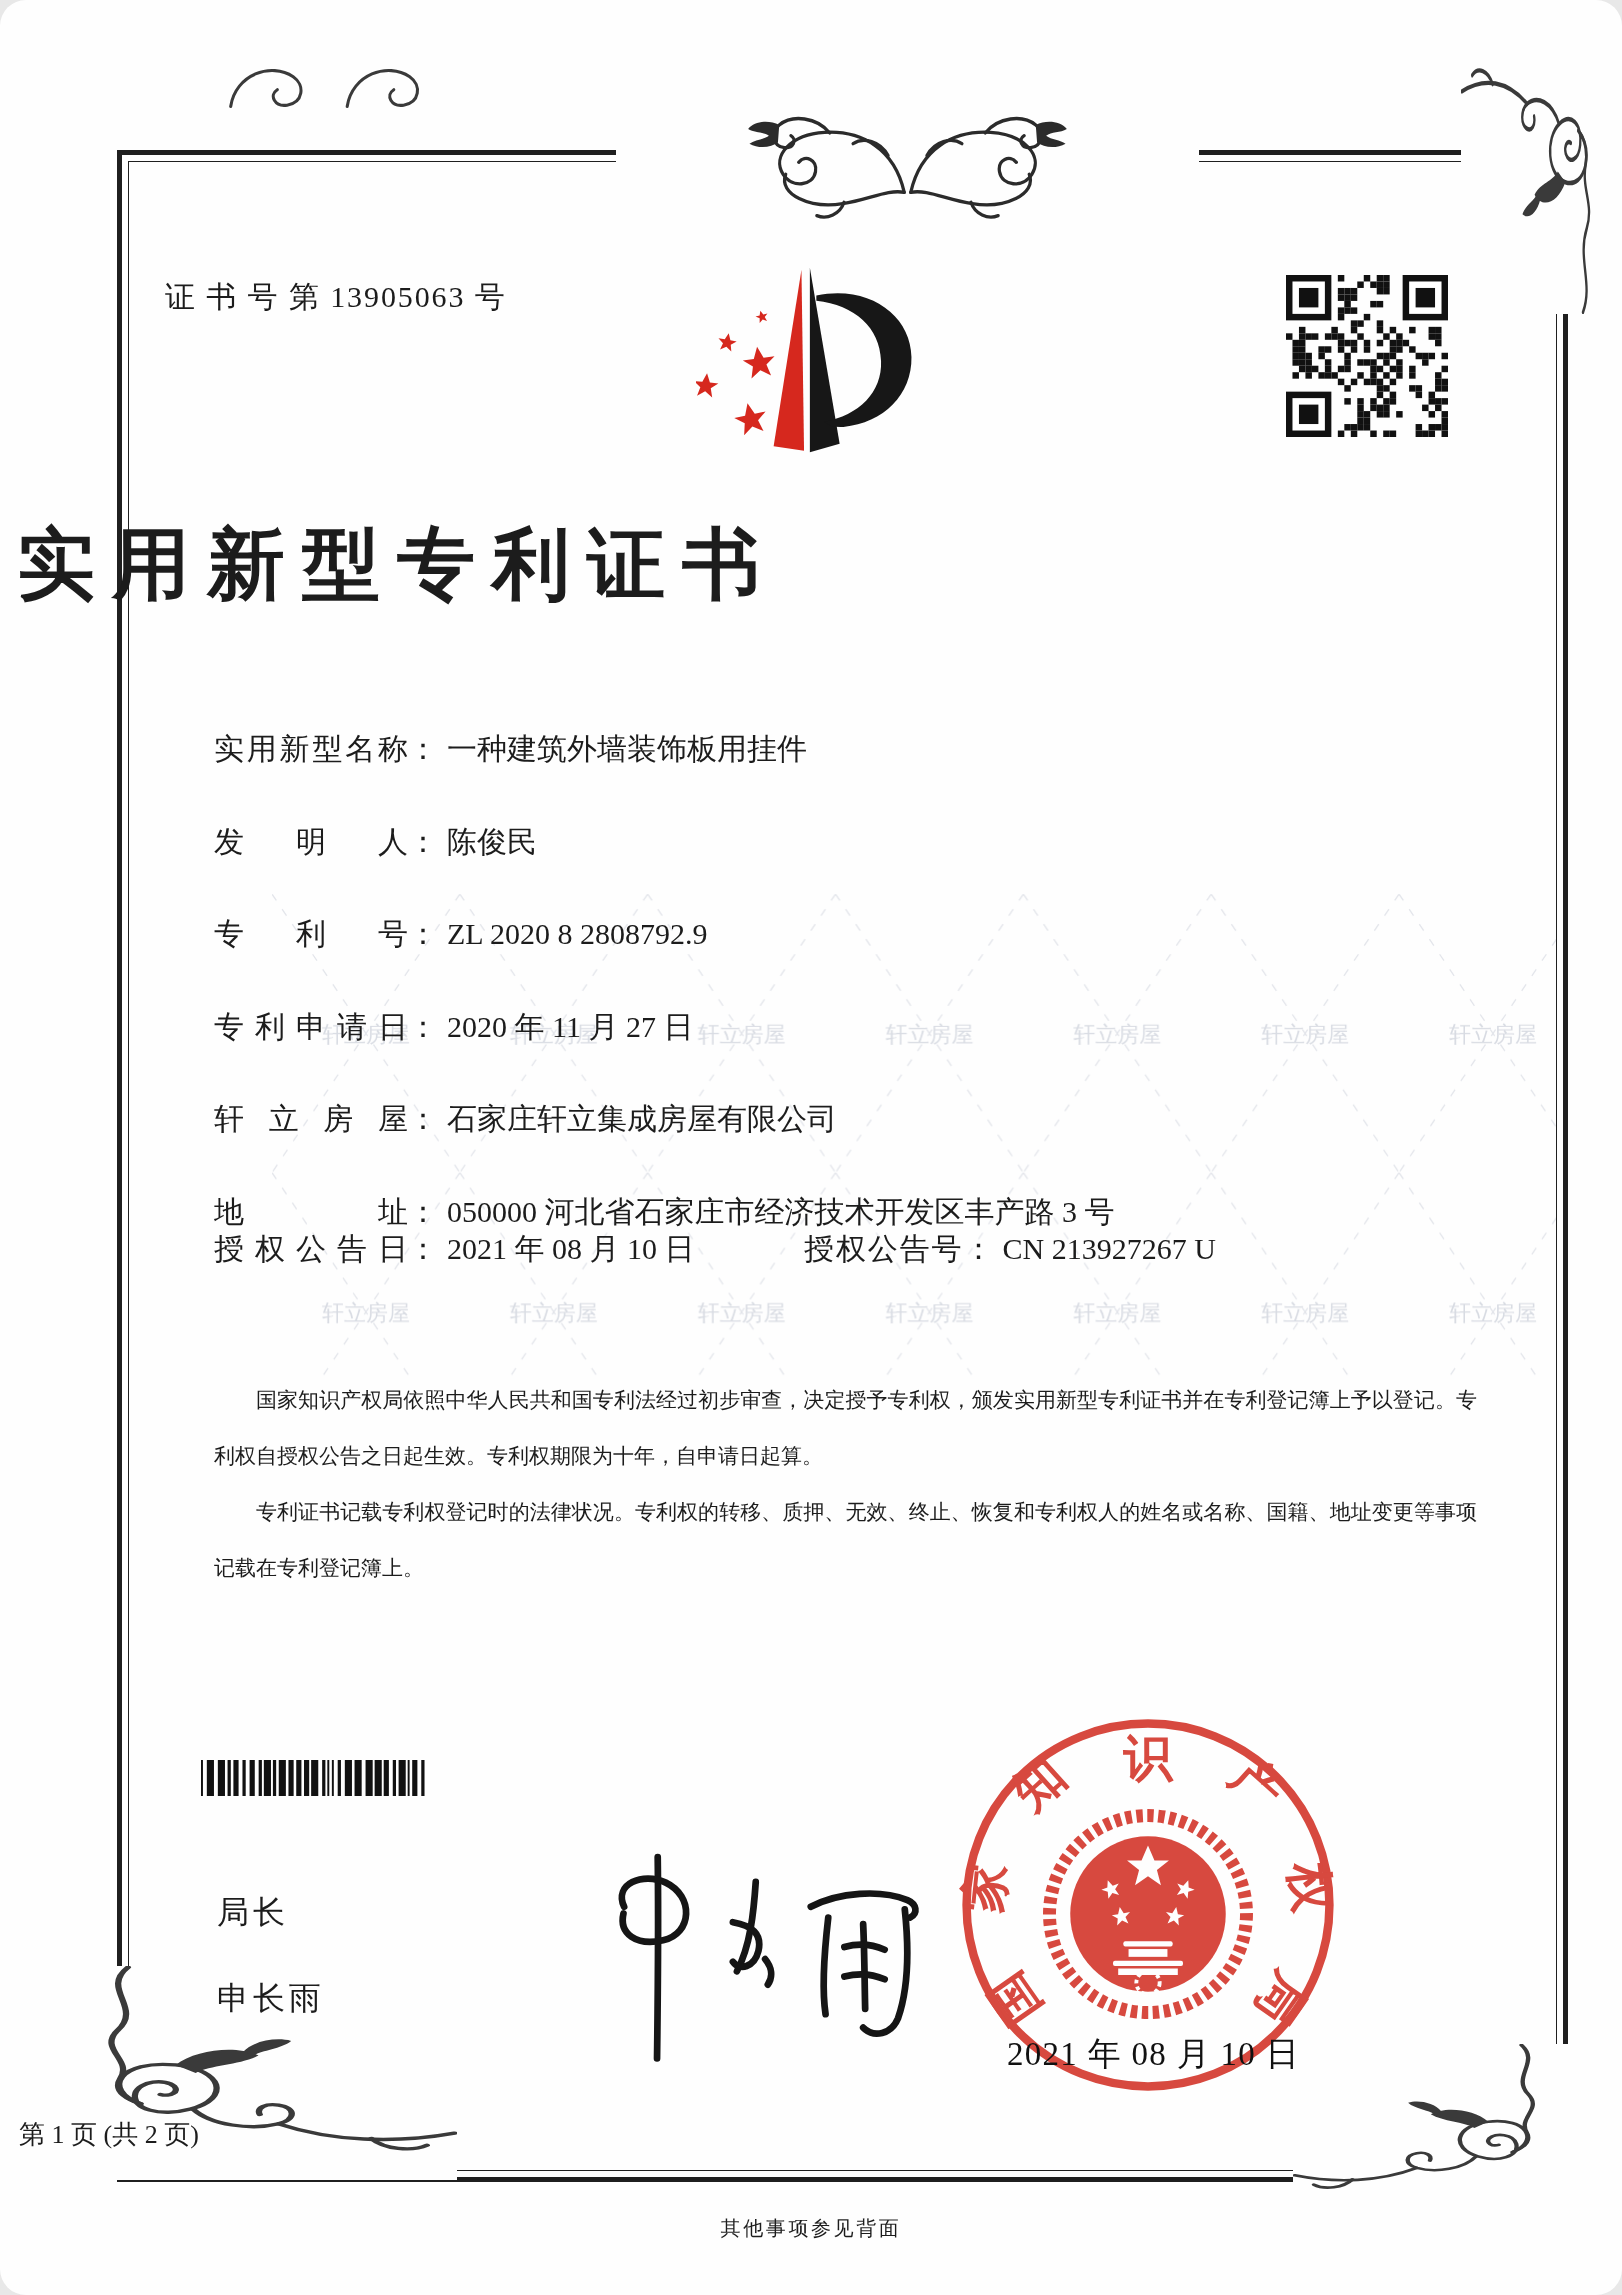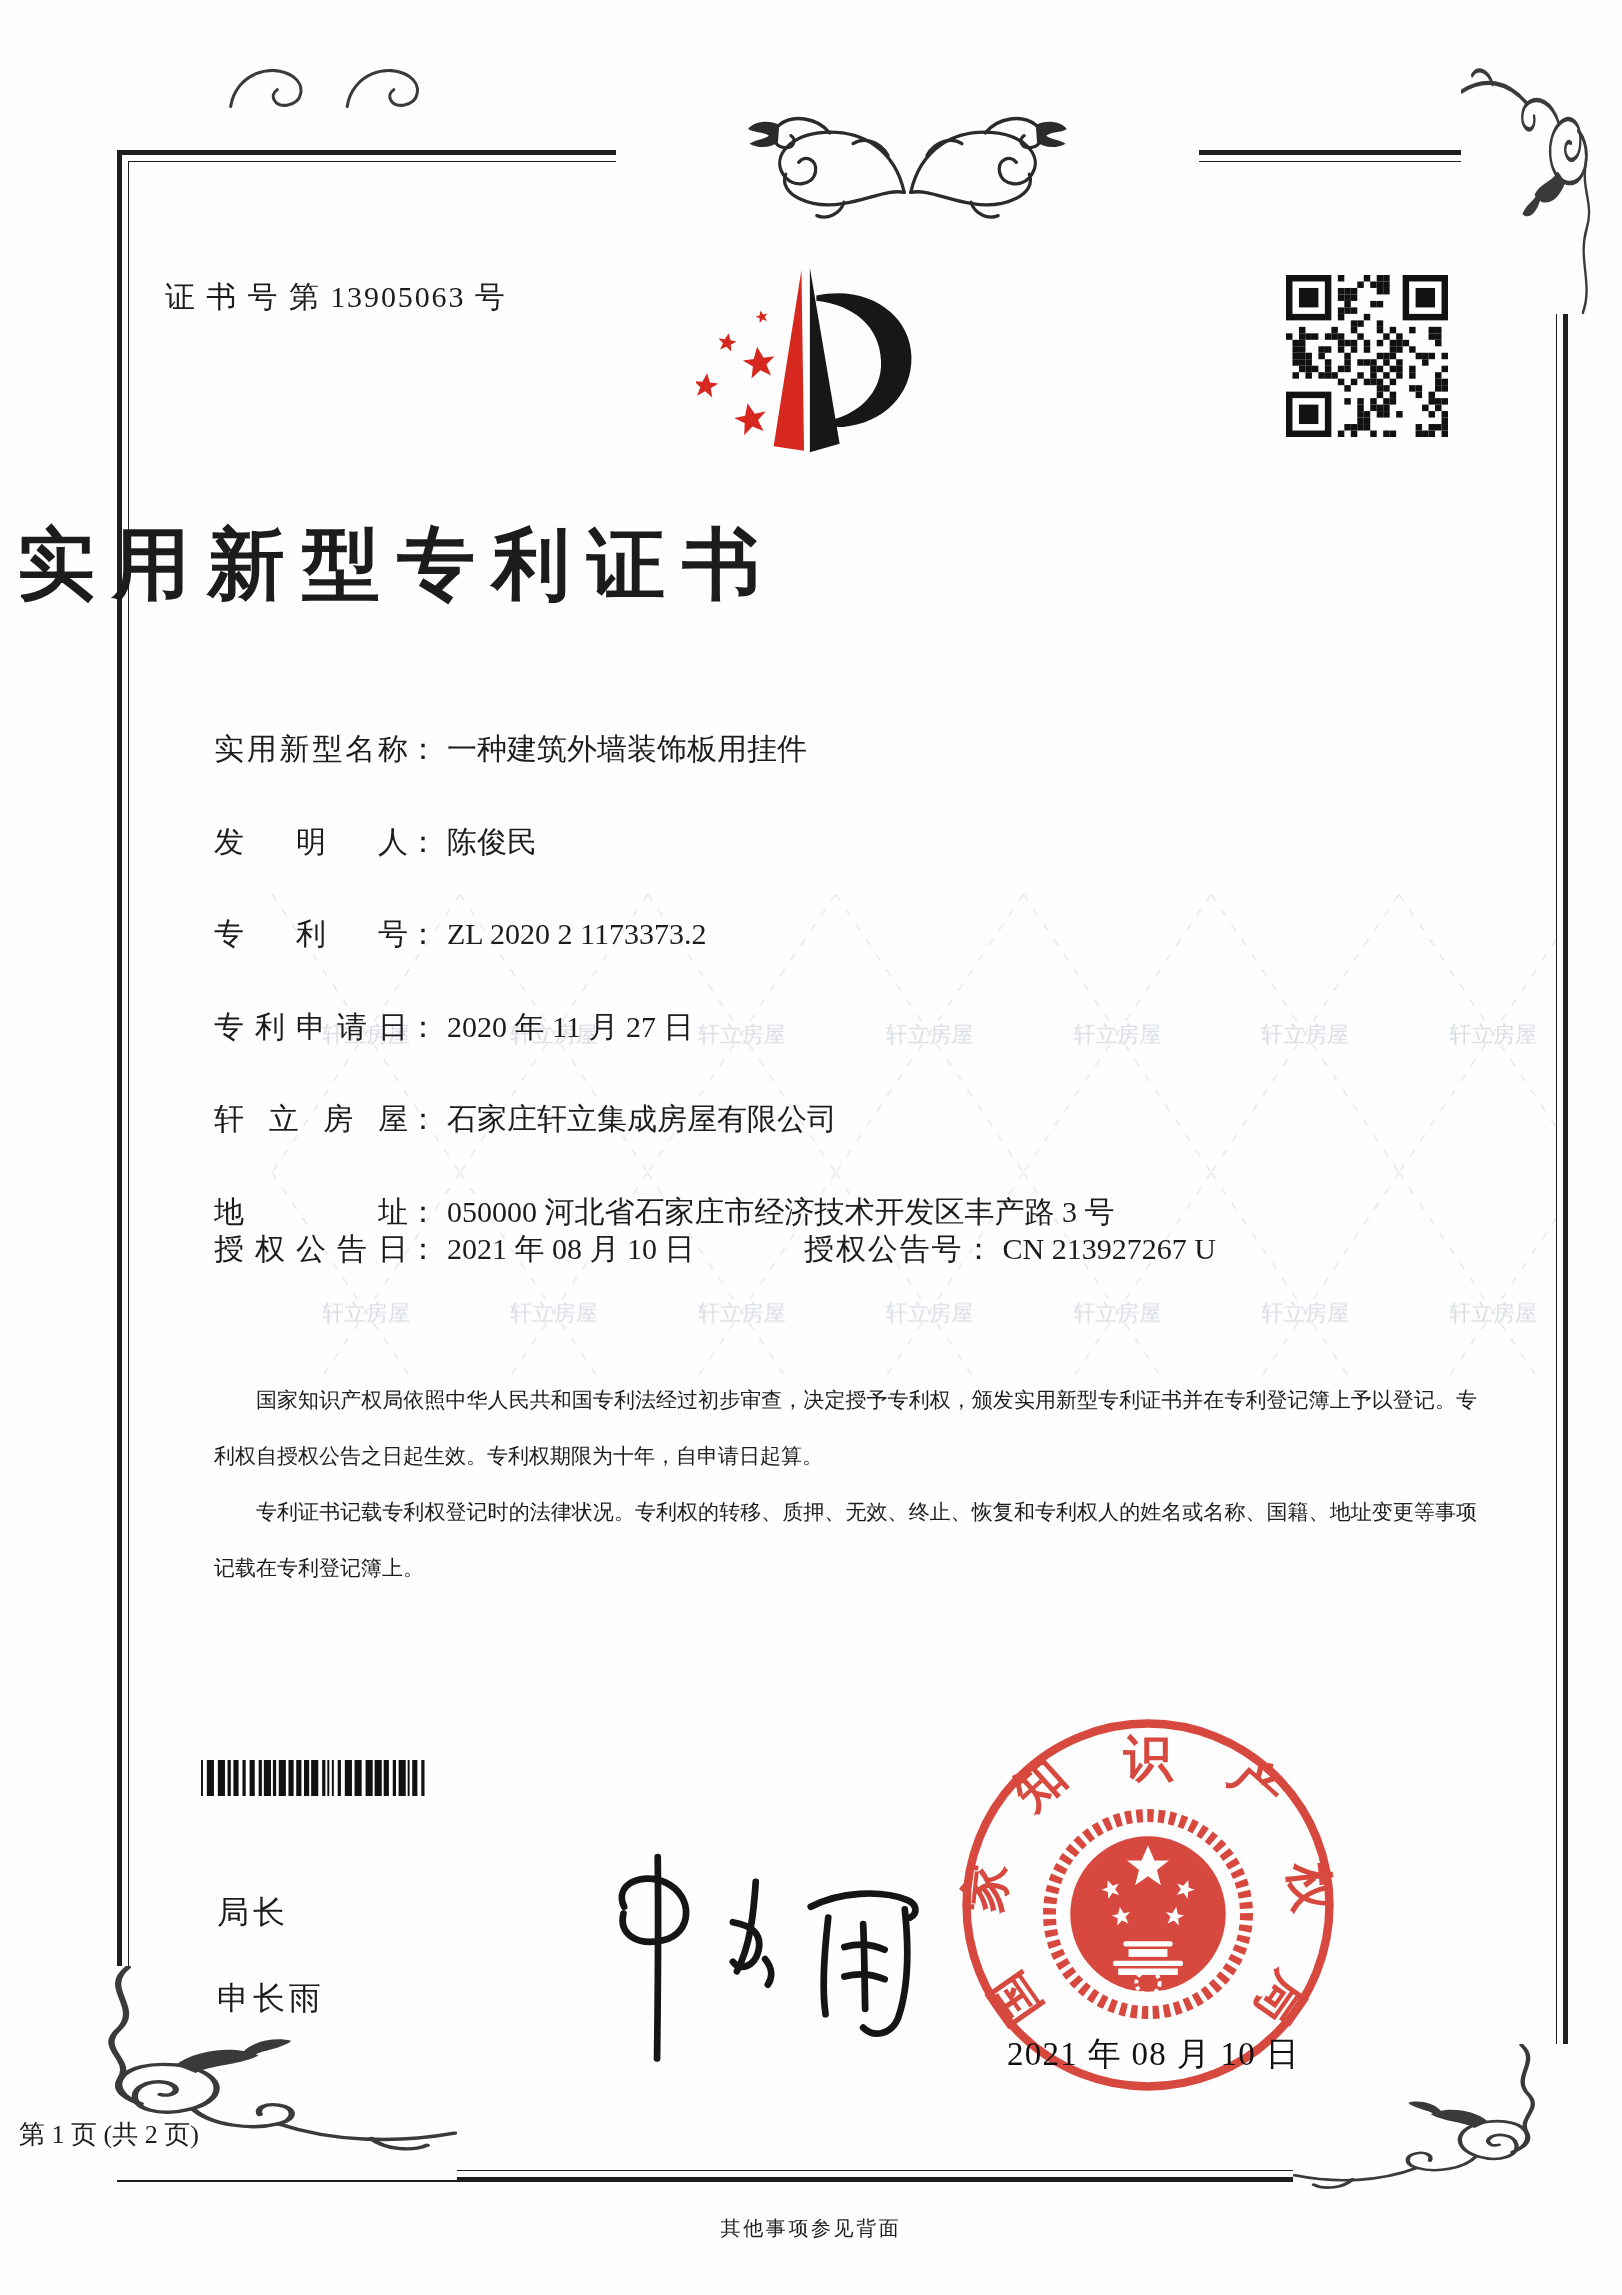--- a/index.html
+++ b/index.html
@@ -1,17 +1,17 @@
 <!DOCTYPE html>
 <html style="font-size:10.4px"><head>
 <meta charset="utf-8">
 <style>
   html,body{margin:0;padding:0;background:#e8e8e8;}
   .page{position:relative;width:1622px;height:2295px;background:#fefefe;overflow:hidden;
-        font-family:"Liberation Serif","DejaVu Serif",serif;color:#1c1c1c;}
+        font-family:"Liberation Serif","DejaVu Serif",serif;color:#1c1c1c;border-radius:26px;}
 
   
   .frame{position:absolute;left:117px;top:150px;width:1451px;height:2032px;
          border:5.2px solid #1f1f1f;box-sizing:border-box;}
   .frame-inner{position:absolute;left:5.8px;top:5.8px;right:5.8px;bottom:5.8px;border:1.9px solid #1f1f1f;}
 
   
   .wm{position:absolute;left:272px;top:894px;width:1289px;height:486px;opacity:.55;pointer-events:none;}
 
   
@@ -339,21 +339,21 @@
 
   <div class="title">实用新型专利证书</div>
 
   <div class="frow" style="top:729px">
     <span class="flabel">实用新型名称</span><span class="fcolon">：</span><span class="fvalue">一种建筑外墙装饰板用挂件</span>
   </div>
   <div class="frow" style="top:822px">
     <span class="flabel">发明人</span><span class="fcolon">：</span><span class="fvalue">陈俊民</span>
   </div>
   <div class="frow" style="top:914px">
-    <span class="flabel">专利号</span><span class="fcolon">：</span><span class="fvalue">ZL 2020 2 1173373.2</span>
+    <span class="flabel">专利号</span><span class="fcolon">：</span><span class="fvalue">ZL 2020 8 2808792.9</span>
   </div>
   <div class="frow" style="top:1007px">
     <span class="flabel">专利申请日</span><span class="fcolon">：</span><span class="fvalue">2020 年 11 月 27 日</span>
   </div>
   <div class="frow" style="top:1099px">
     <span class="flabel">轩立房屋</span><span class="fcolon">：</span><span class="fvalue">石家庄轩立集成房屋有限公司</span>
   </div>
   <div class="frow" style="top:1192px">
     <span class="flabel">地址</span><span class="fcolon">：</span><span class="fvalue">050000 河北省石家庄市经济技术开发区丰产路 3 号</span>
   </div>

